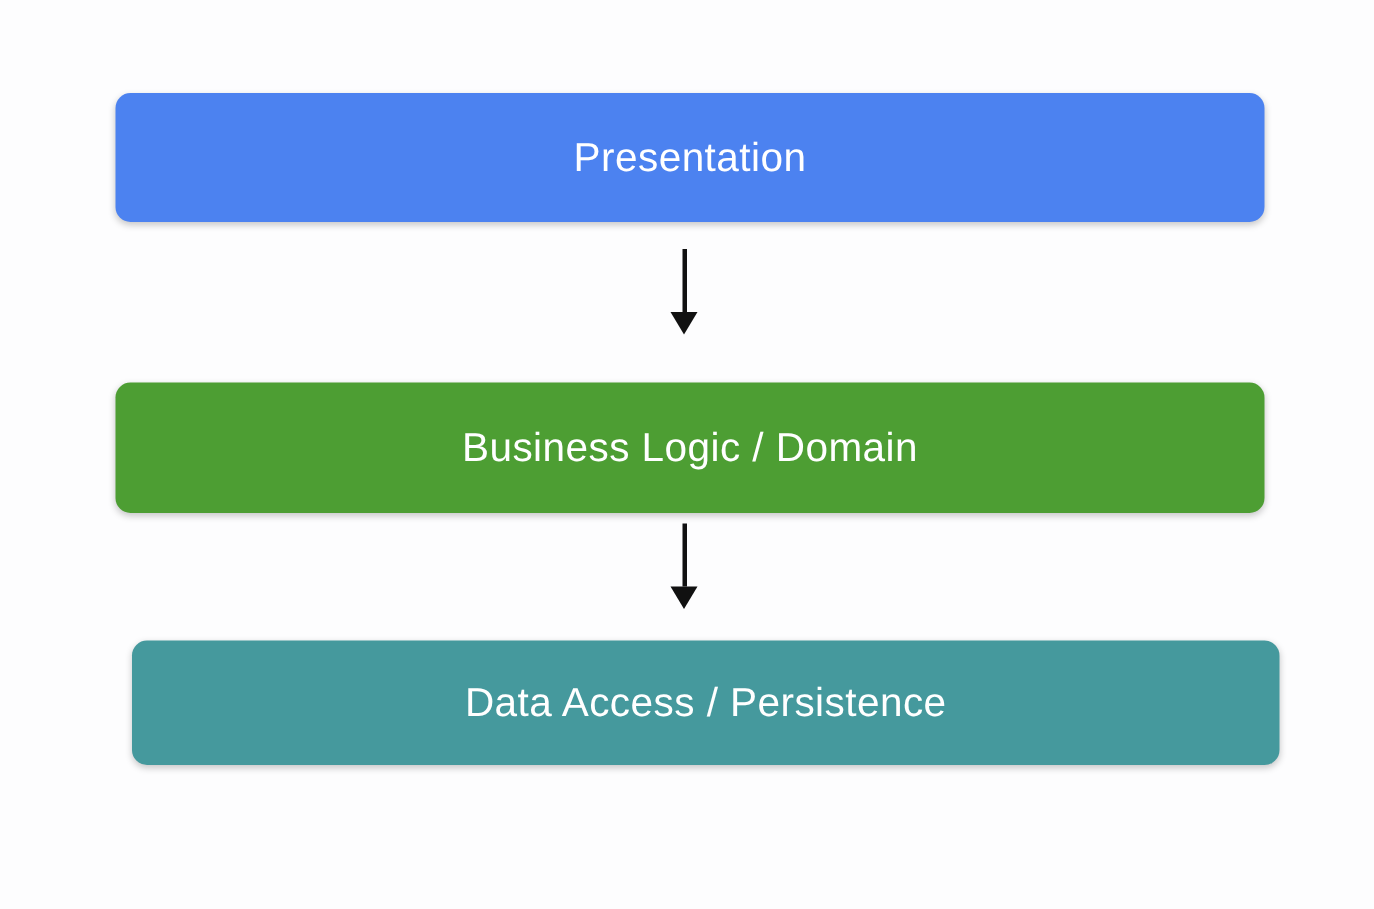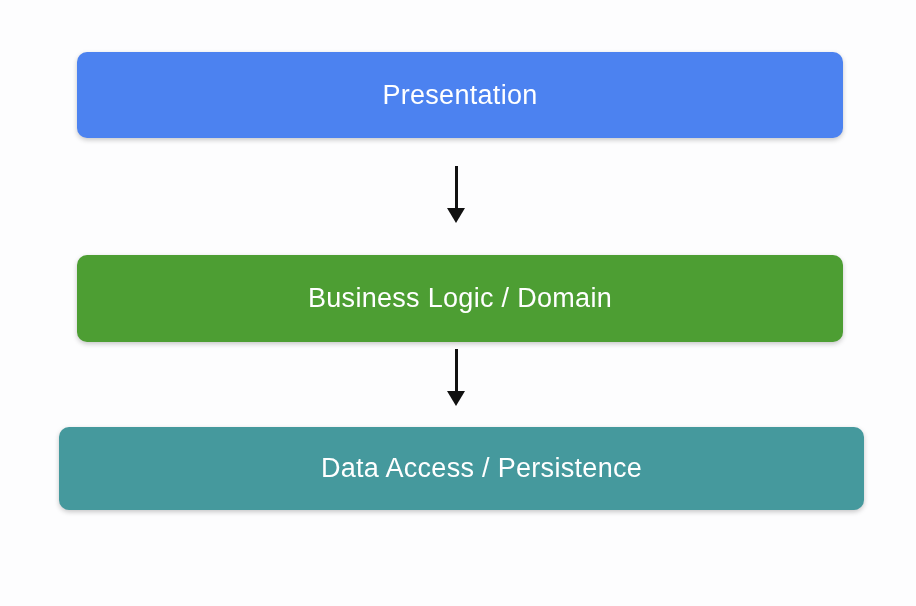--- a/index.html
+++ b/index.html
@@ -23,23 +23,23 @@
     justify-content: center;
     box-shadow: 0 2px 5px rgba(0,0,0,0.22);
   }
   .layer-box .box-label {
     color: #ffffff;
     font-size: 27px;
     font-weight: 400;
     letter-spacing: 0.3px;
     white-space: nowrap;
   }
-  .box-presentation { left: 77px; top: 52px;  width: 766px; height: 86px; }
+  .box-presentation { left: 77px; top: 62px;  width: 766px; height: 86px; }
   .box-business     { left: 77px; top: 243px; width: 766px; height: 87px; margin-top: 12px; }
-  .box-data         { left: 59px; top: 427px; width: 765px; height: 83px; padding-left: 40px; }
+  .box-data         { left: 88px; top: 427px; width: 765px; height: 83px; }
 
   .arrow {
     position: absolute;
     width: 20px;
     display: flex;
     flex-direction: column;
     align-items: center;
   }
   .arrow-1 { left: 446px; top: 166px; }
   .arrow-2 { left: 446px; top: 349px; }

